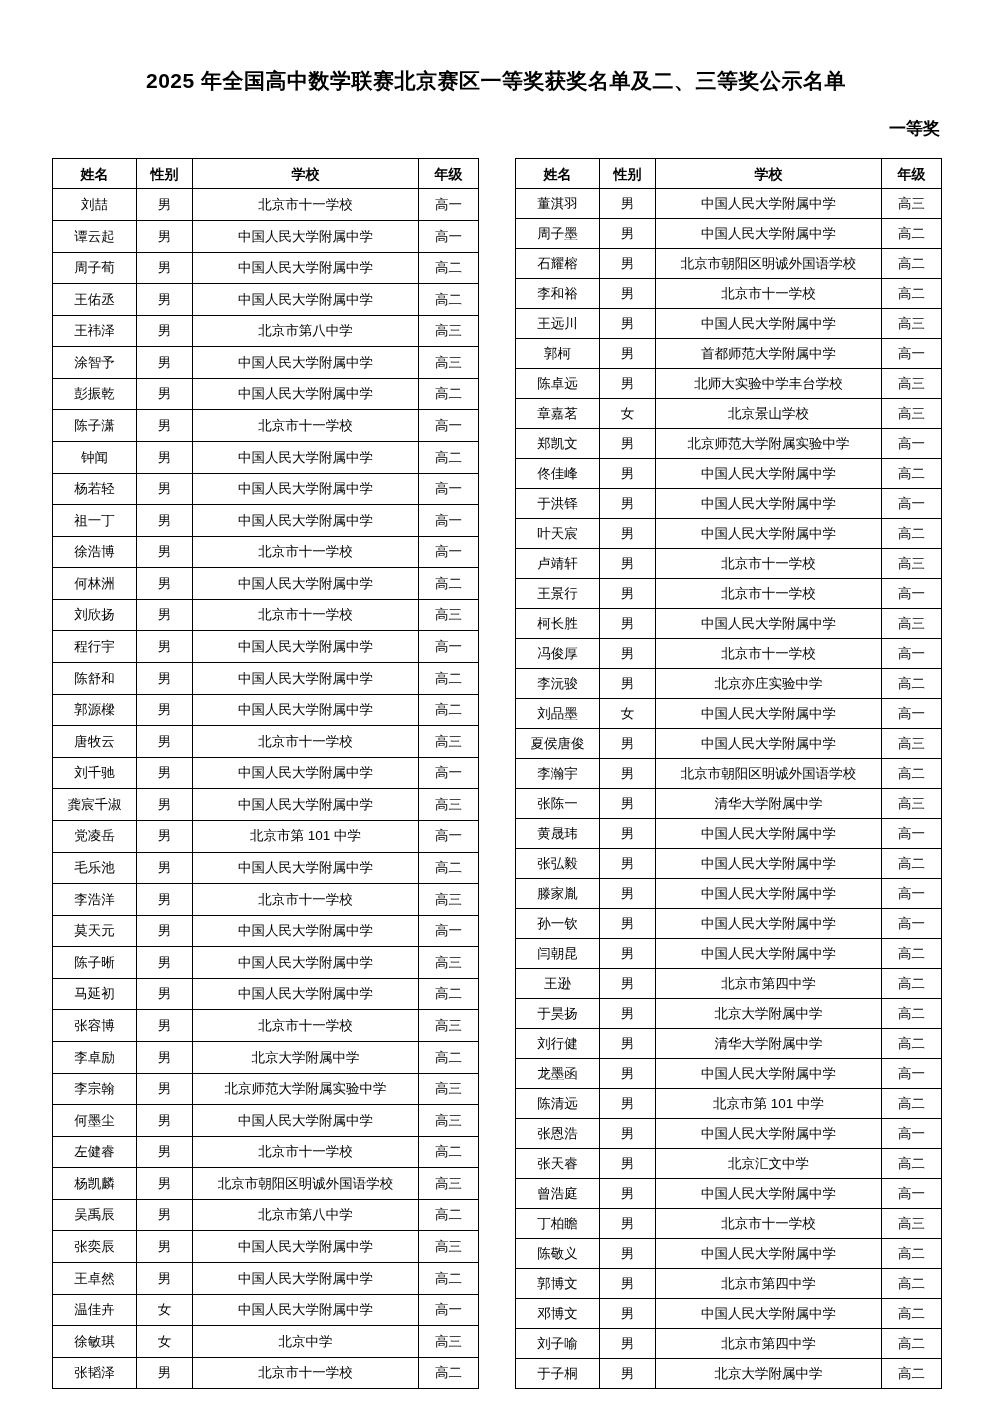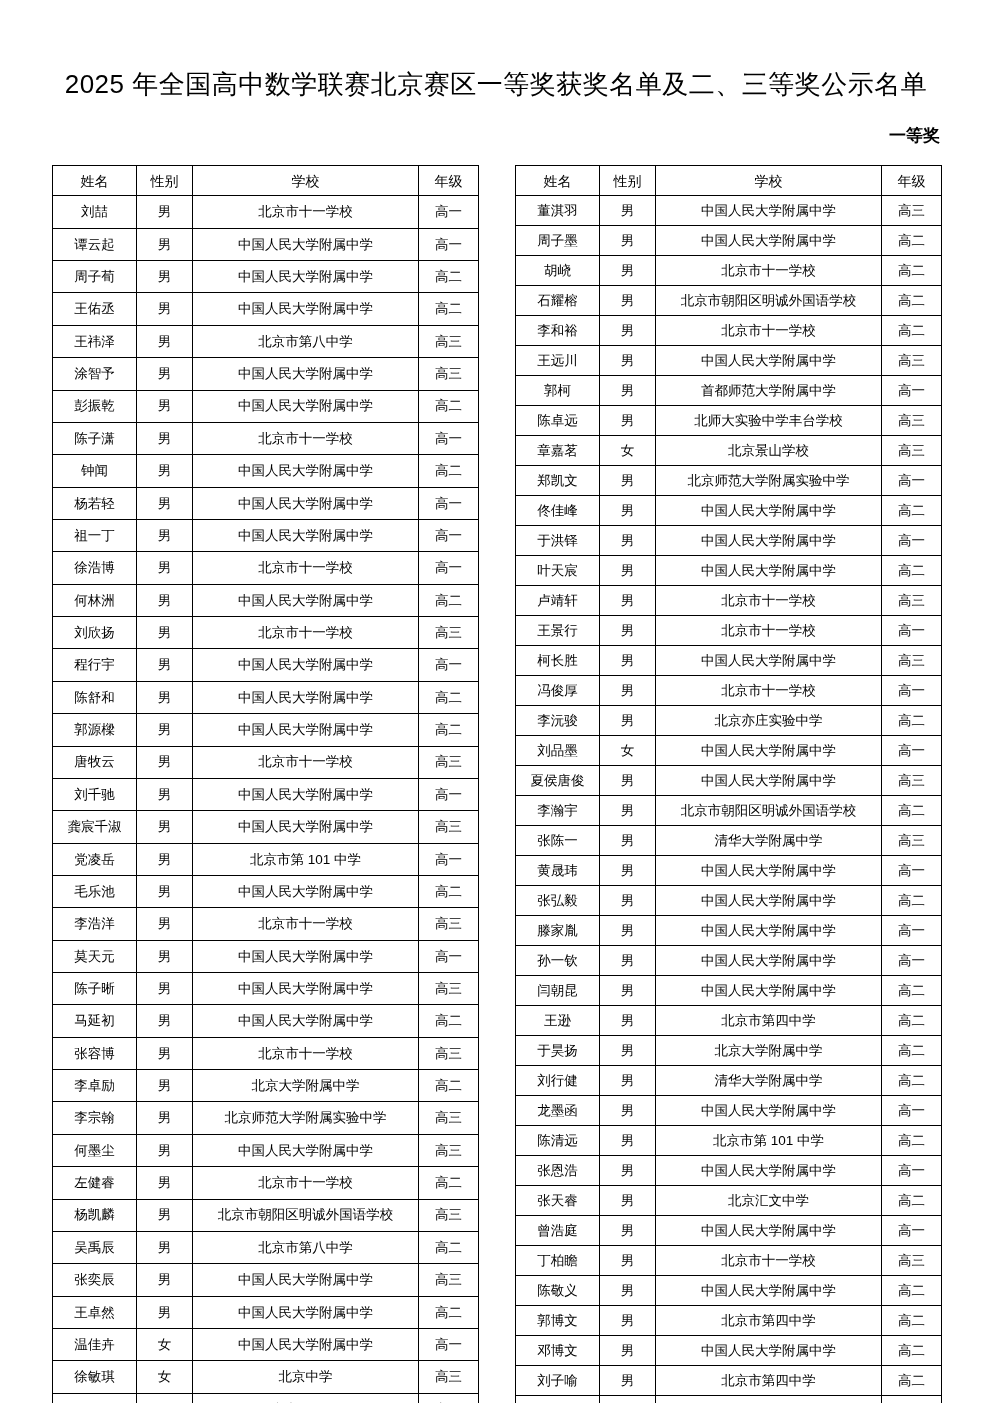--- a/index.html
+++ b/index.html
@@ -16,22 +16,22 @@
   }
   .page {
     width: 992px;
     min-height: 1403px;
     box-sizing: border-box;
     padding: 52px 52px 20px 52px;
     position: relative;
   }
   .doc-title {
     text-align: center;
-    font-size: 26px;
-    font-weight: normal;
+    font-size: 21px;
+    font-weight: bold;
     letter-spacing: 0.5px;
     margin: 14px 0 0 0;
     line-height: 1.4;
   }
   .award-level {
     text-align: right;
     font-size: 17px;
     font-weight: bold;
     margin: 22px 0 18px 0;
   }
@@ -49,21 +49,21 @@
     border: 1px solid #000000;
     font-size: 13.5px;
     text-align: center;
     height: 29px;
     line-height: 1.15;
     padding: 0 2px;
     overflow: hidden;
     white-space: nowrap;
   }
   table.list th {
-    font-weight: normal;
+    font-weight: bold;
     font-size: 14px;
   }
   col.c-name { width: 84px; }
   col.c-gender { width: 56px; }
   col.c-school { width: 226px; }
   col.c-grade { width: 60px; }
 </style>
 </head>
 <body>
 
@@ -343,26 +343,20 @@
             <td>中国人民大学附属中学</td>
             <td>高三</td>
           </tr>
           <tr>
             <td>周子墨</td>
             <td>男</td>
             <td>中国人民大学附属中学</td>
             <td>高二</td>
           </tr>
           <tr>
-            <td>胡峣</td>
-            <td>男</td>
-            <td>北京市十一学校</td>
-            <td>高二</td>
-          </tr>
-          <tr>
             <td>石耀榕</td>
             <td>男</td>
             <td>北京市朝阳区明诚外国语学校</td>
             <td>高二</td>
           </tr>
           <tr>
             <td>李和裕</td>
             <td>男</td>
             <td>北京市十一学校</td>
             <td>高二</td>

